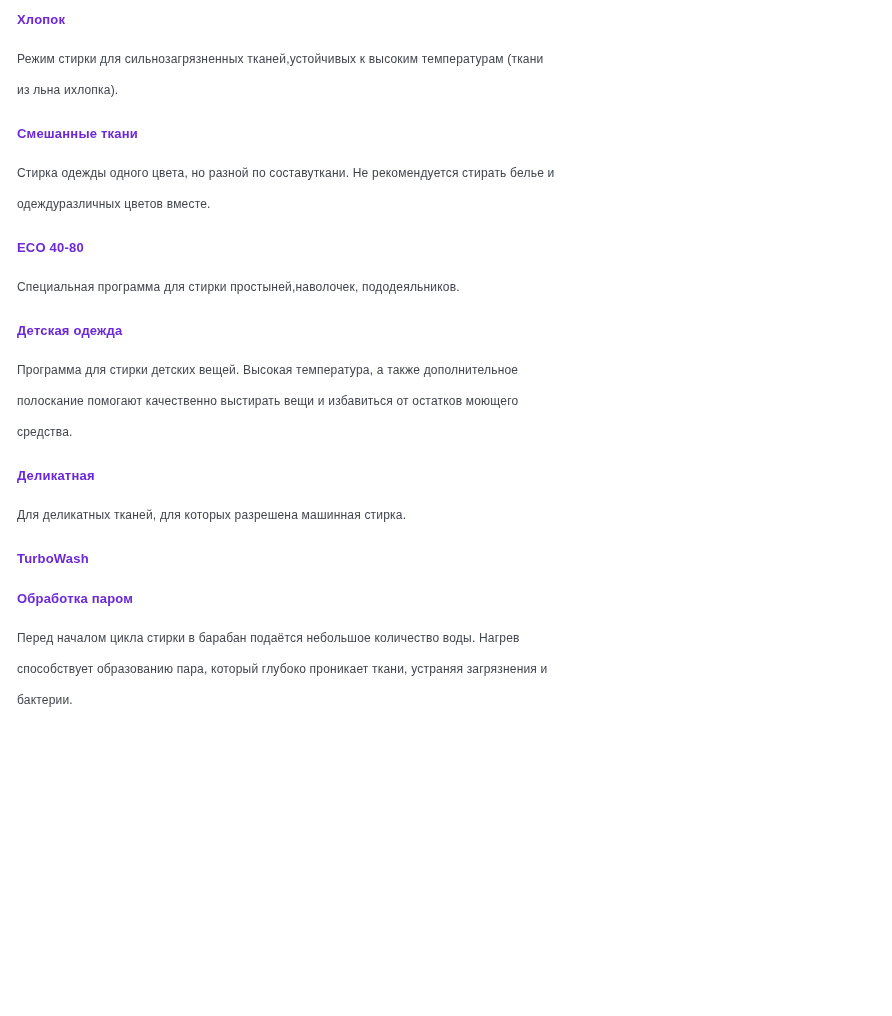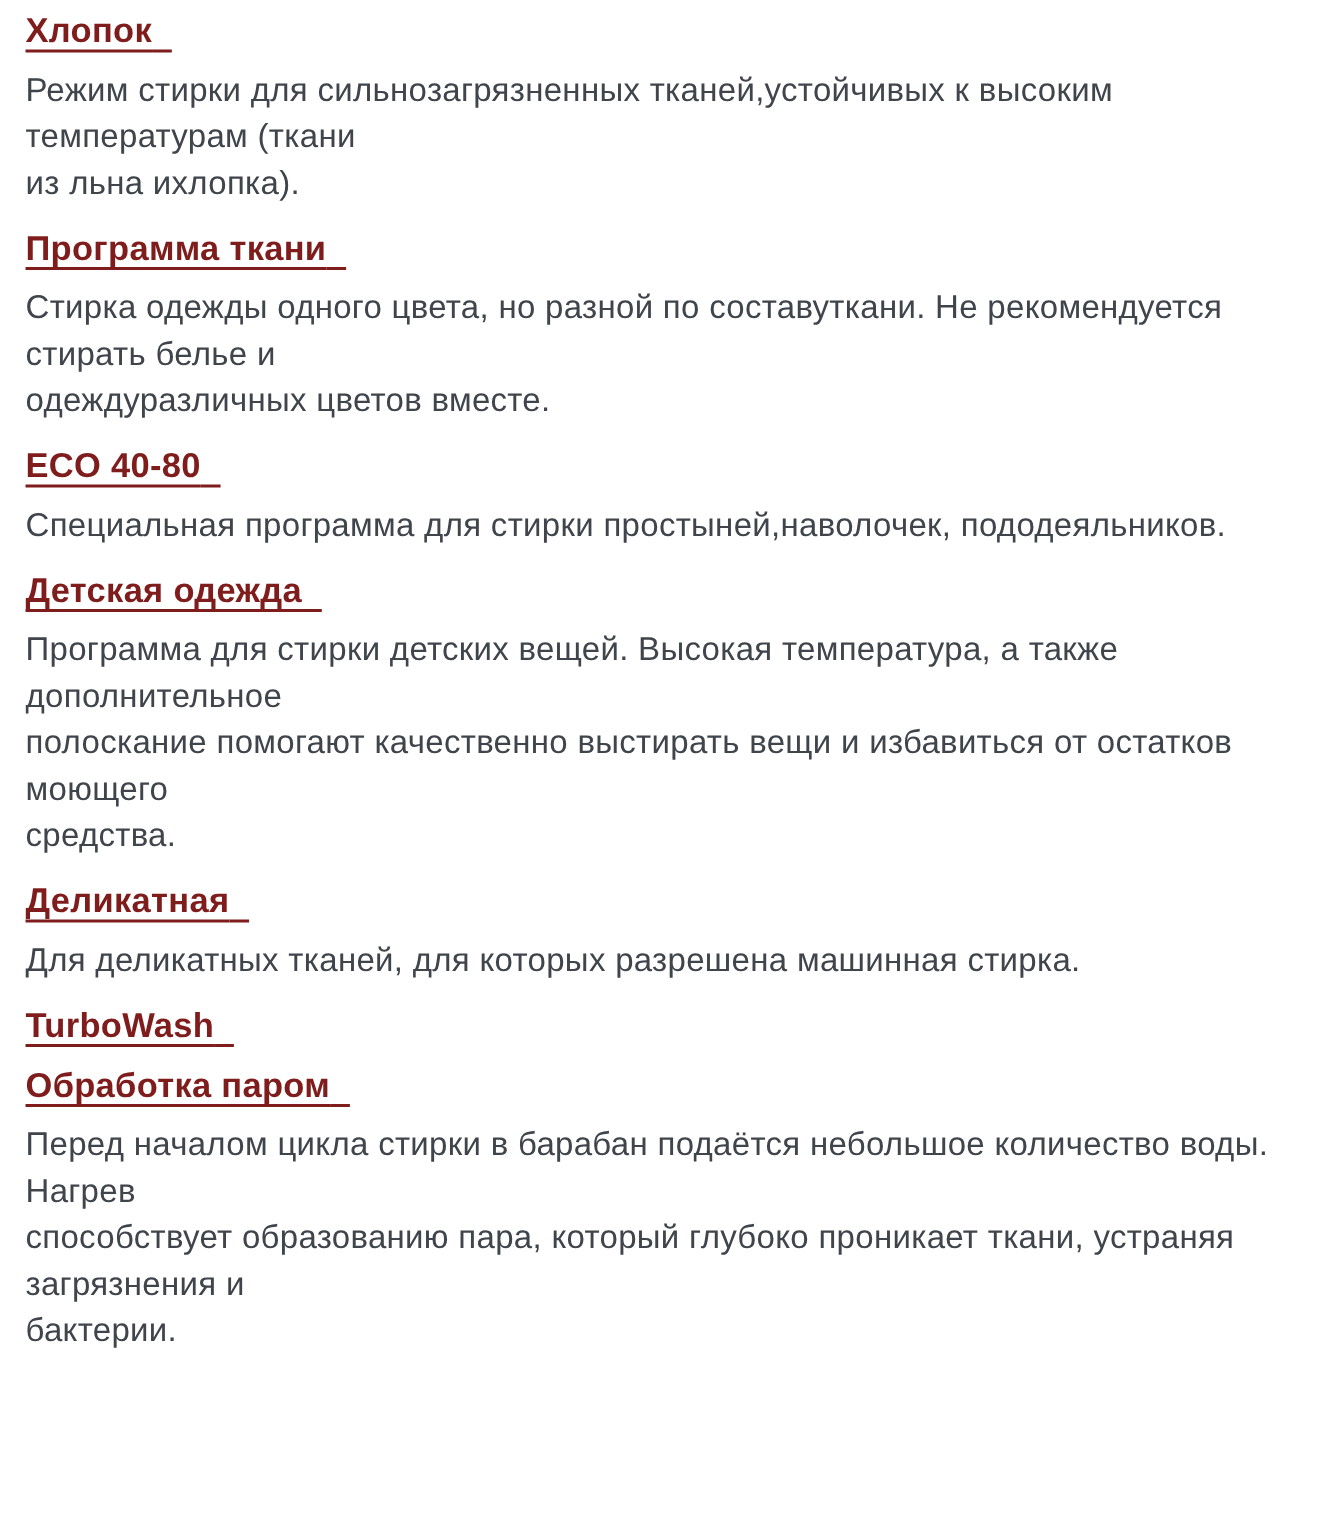--- a/index.html
+++ b/index.html
@@ -11,59 +11,58 @@
     font-family: "Liberation Sans", sans-serif;
     -webkit-font-smoothing: antialiased;
   }
   .doc {
     box-sizing: border-box;
     width: 892px;
     padding: 6px 17px 12px 17px;
   }
   .section-title {
     display: block;
-    font-size: 23px;
+    font-size: 13px;
     line-height: 24px;
     font-weight: 700;
-    color: #7f1d1d;
+    color: #6d28d9;
     margin: 16px 0 12px 0;
     letter-spacing: 0.2px;
-    text-decoration: underline;
     text-decoration-thickness: 2px;
     text-underline-offset: 5px;
   }
   .section-title::after {
     
     content: "\00a0\00a0";
   }
   .doc .section:first-child .section-title {
     margin-top: 2px;
   }
   .section-text {
-    font-size: 22px;
+    font-size: 12px;
     line-height: 31px;
     color: #40454c;
     margin: 0;
     letter-spacing: 0.2px;
     white-space: pre-line; 
   }
 </style>
 </head>
 <body>
 
 <div class="doc">
 
   <section class="section">
     <h3 class="section-title">Хлопок</h3>
     <p class="section-text">Режим стирки для сильнозагрязненных тканей,устойчивых к высоким температурам (ткани
 из льна ихлопка).</p>
   </section>
 
   <section class="section">
-    <h3 class="section-title">Программа ткани</h3>
+    <h3 class="section-title">Смешанные ткани</h3>
     <p class="section-text">Стирка одежды одного цвета, но разной по составуткани. Не рекомендуется стирать белье и
 одеждуразличных цветов вместе.</p>
   </section>
 
   <section class="section">
     <h3 class="section-title">ECO 40-80</h3>
   </section>
 
   <section class="section">
     <p class="section-text">Специальная программа для стирки простыней,наволочек, пододеяльников.</p>

